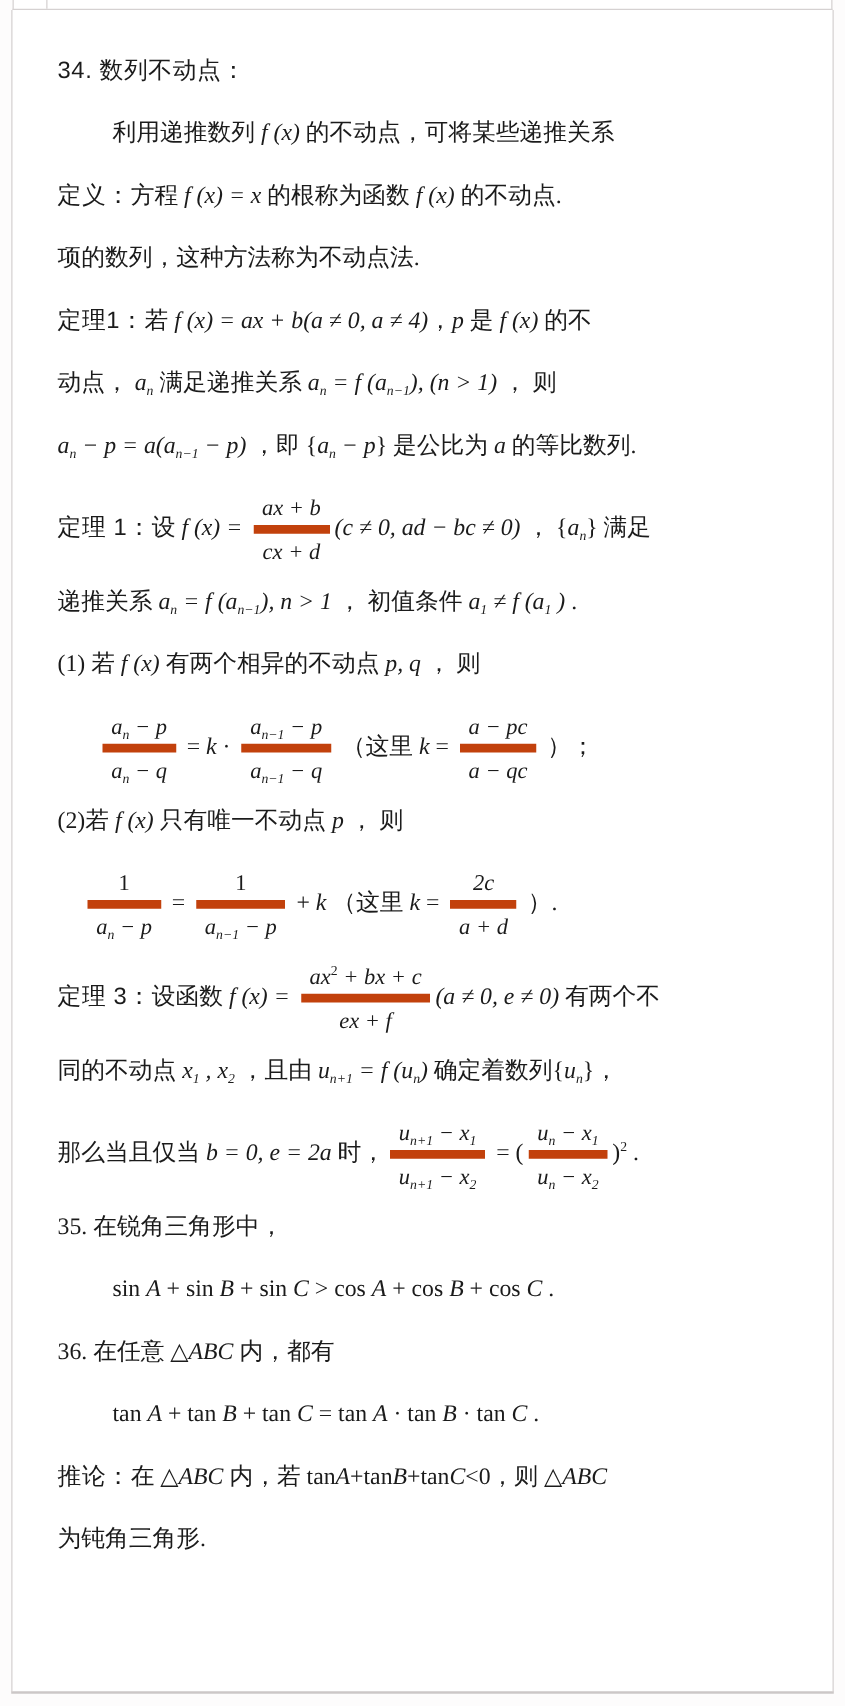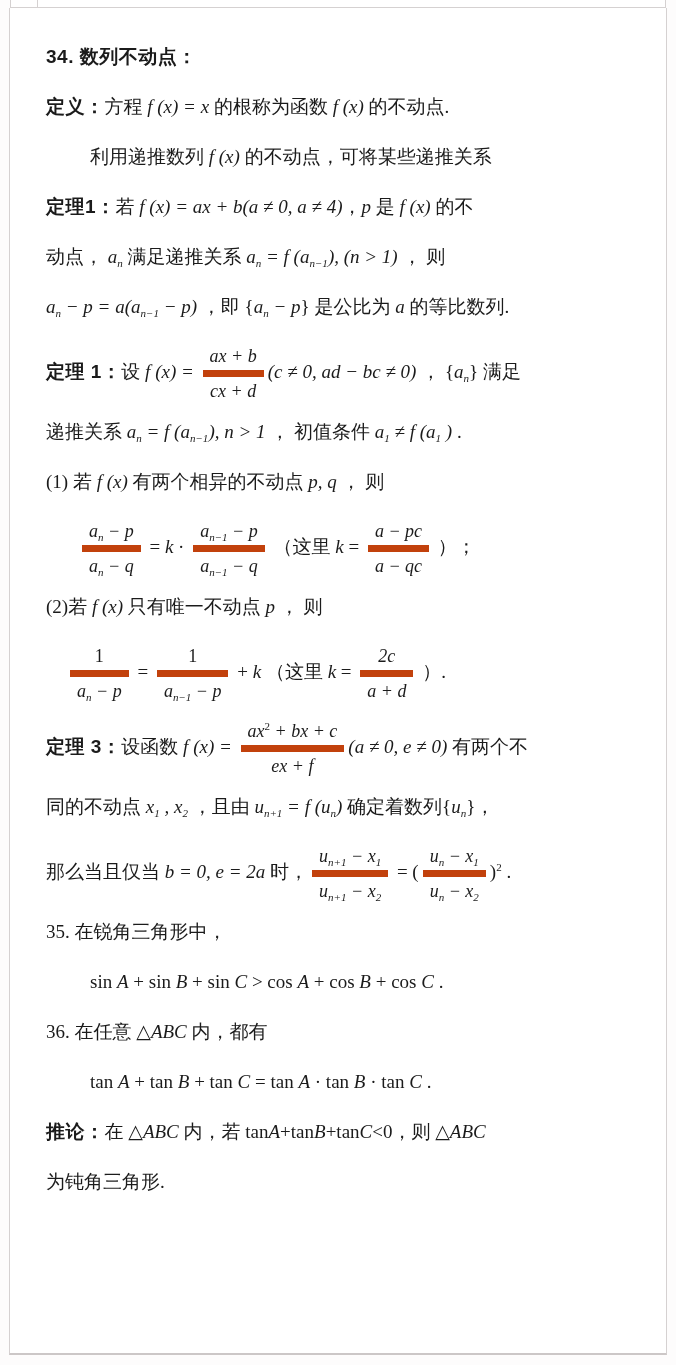--- a/index.html
+++ b/index.html
@@ -33,21 +33,21 @@
     padding:36px 20px 0 36px;
     font-size:19px;line-height:26px;
     white-space:nowrap;
   }
   .line{margin:0 0 24px 0;}
   .line.fr{margin-bottom:16px;}
   .line.ind1{padding-left:20px;}
   .line.ind2{padding-left:32px;}
   .line.ind3{padding-left:44px;}
   .b{
-    font-weight:bold;
+    font-weight:normal;
     font-family:"Liberation Sans","Liberation Serif","DejaVu Sans",sans-serif;
     letter-spacing:0.5px;
   }
   i{font-family:"Liberation Serif","DejaVu Serif",serif;}
   sub{font-size:11px;line-height:0;vertical-align:-4px;}
   sup{font-size:11px;line-height:0;vertical-align:7px;}
   .frac{
     display:inline-block;vertical-align:middle;text-align:center;
     margin:0 4px;line-height:1;font-size:18px;
   }
@@ -56,22 +56,23 @@
 </style>
 </head>
 <body style="--border: #d5d1d1; --text: #1b1b1b; --page_bg: #ffffff;">
 
 <div class="prev-strip"></div>
 <div class="prev-tick"></div>
 
 <div class="page">
   <div class="content">
       <div class="line"><span><span class="b">34. 数列不动点：</span></span></div>
+      <div class="line ind3"><span>利用递推数列 <i>f (x)</i> 的不动点，可将某些递推关系</span></div>
       <div class="line"><span><span class="b">定义：</span>方程 <i>f (x) = x</i> 的根称为函数 <i>f (x)</i> 的不动点.</span></div>
-      <div class="line ind3"><span>利用递推数列 <i>f (x)</i> 的不动点，可将某些递推关系</span></div>
+      <div class="line"><span>项的数列，这种方法称为不动点法.</span></div>
       <div class="line"><span><span class="b">定理1：</span>若 <i>f (x) = ax + b(a ≠ 0, a ≠ 4)</i>，<i>p</i> 是 <i>f (x)</i> 的不</span></div>
       <div class="line"><span>动点， <i>a<sub>n</sub></i> 满足递推关系 <i>a<sub>n</sub> = f (a<sub>n−1</sub>), (n &gt; 1)</i> ， 则</span></div>
       <div class="line"><span><i>a<sub>n</sub> − p = a(a<sub>n−1</sub> − p)</i> ，即 {<i>a<sub>n</sub> − p</i>} 是公比为 <i>a</i> 的等比数列.</span></div>
       <div class="line fr"><span><span class="b">定理 1：</span>设 <i>f (x) = </i></span><span class="frac"><span class="num"><i>ax + b</i></span><span class="den"><i>cx + d</i></span></span><span><i>(c ≠ 0, ad − bc ≠ 0)</i> ， {<i>a<sub>n</sub></i>} 满足</span></div>
       <div class="line"><span>递推关系 <i>a<sub>n</sub> = f (a<sub>n−1</sub>), n &gt; 1</i> ， 初值条件 <i>a<sub>1</sub> ≠ f (a<sub>1</sub> )</i> .</span></div>
       <div class="line"><span>(1) 若 <i>f (x)</i> 有两个相异的不动点 <i>p, q</i> ， 则</span></div>
       <div class="line ind2 fr"><span class="frac"><span class="num"><i>a<sub>n</sub> − p</i></span><span class="den"><i>a<sub>n</sub> − q</i></span></span><span> = <i>k</i> · </span><span class="frac"><span class="num"><i>a<sub>n−1</sub> − p</i></span><span class="den"><i>a<sub>n−1</sub> − q</i></span></span><span> （这里 <i>k</i> = </span><span class="frac"><span class="num"><i>a − pc</i></span><span class="den"><i>a − qc</i></span></span><span> ）；</span></div>
       <div class="line"><span>(2)若 <i>f (x)</i> 只有唯一不动点 <i>p</i> ， 则</span></div>
       <div class="line ind1 fr"><span class="frac"><span class="num">1</span><span class="den"><i>a<sub>n</sub> − p</i></span></span><span> = </span><span class="frac"><span class="num">1</span><span class="den"><i>a<sub>n−1</sub> − p</i></span></span><span> + <i>k</i>  （这里 <i>k</i> = </span><span class="frac"><span class="num"><i>2c</i></span><span class="den"><i>a + d</i></span></span><span> ）.</span></div>
       <div class="line fr"><span><span class="b">定理 3：</span>设函数 <i>f (x) = </i></span><span class="frac"><span class="num"><i>ax</i><sup>2</sup><i> + bx + c</i></span><span class="den"><i>ex + f</i></span></span><span><i>(a ≠ 0, e ≠ 0)</i> 有两个不</span></div>

